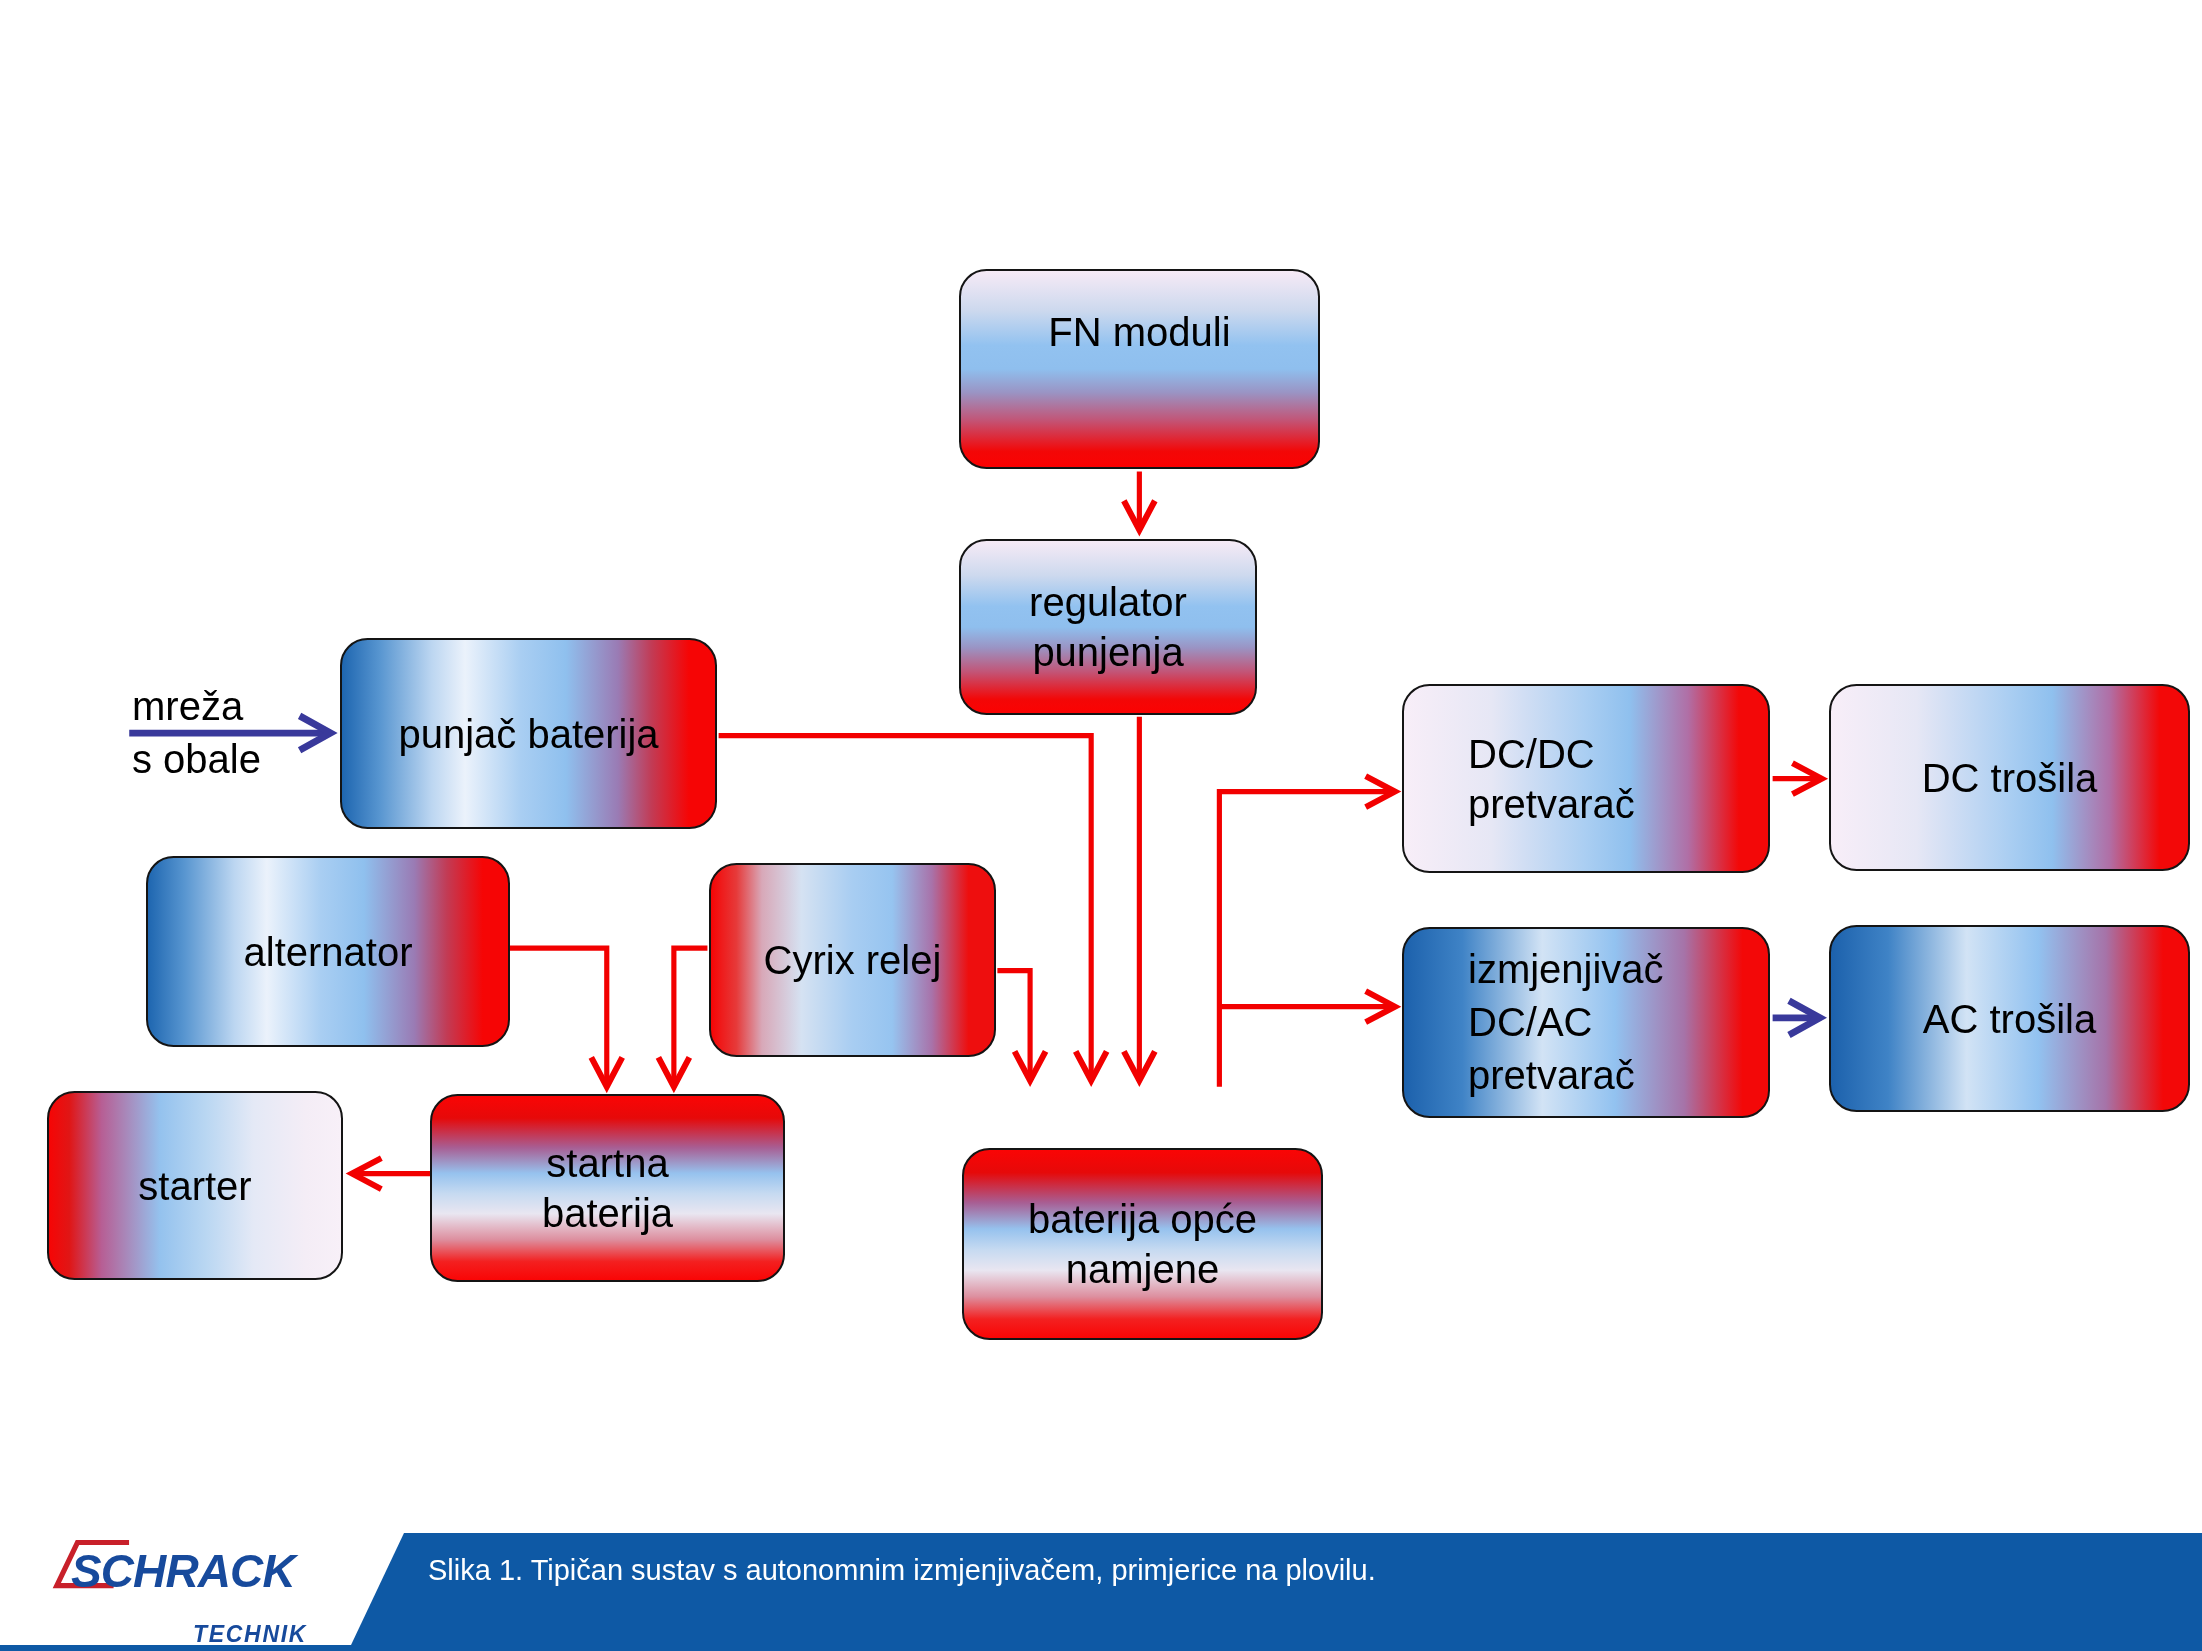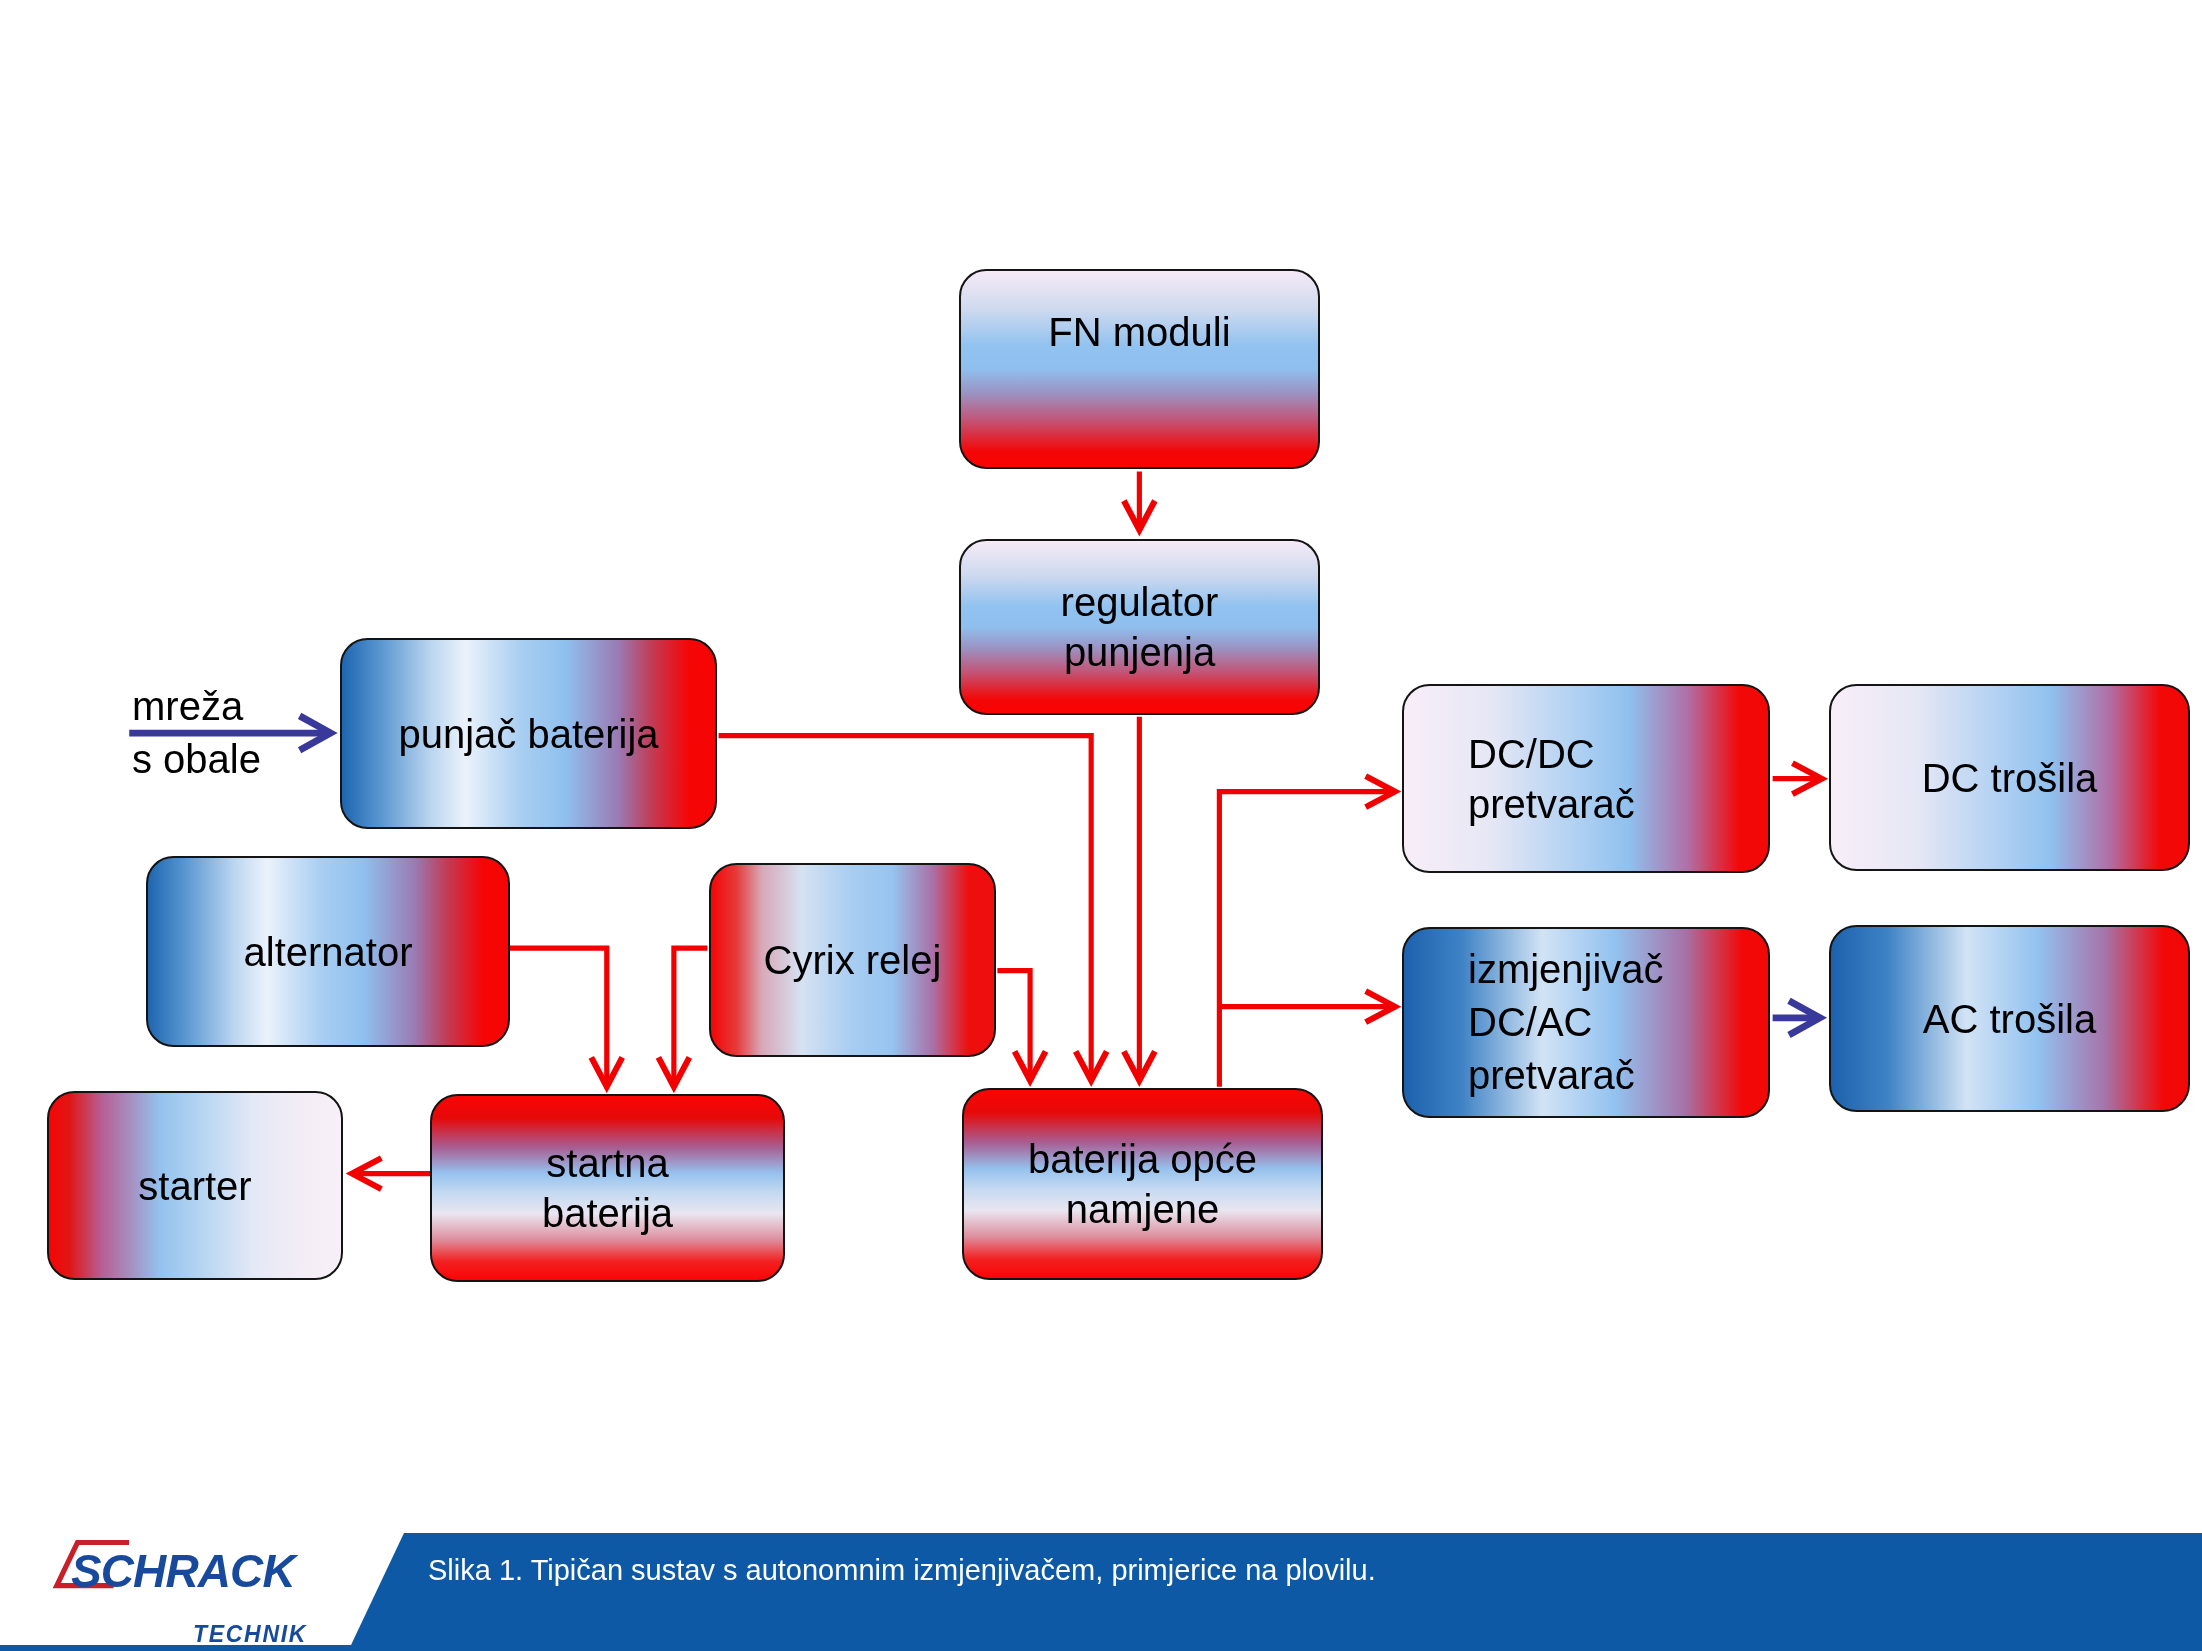--- a/index.html
+++ b/index.html
@@ -27,27 +27,27 @@
   
   .g-vert{background:linear-gradient(180deg,#f6eaf6 0%,#cdd9ee 20%,#92c2f0 38%,#8fbfee 50%,#9a94c4 62%,#c25577 76%,#f30707 92%,#fb0202 100%);}
   .g-batt{background:linear-gradient(180deg,#fa0505 0%,#e60909 12%,#a85e93 28%,#96c2ee 42%,#c6daf1 53%,#e9e6f1 64%,#dd8f9f 78%,#f32020 90%,#fa0505 100%);}
   .g-bluered{background:linear-gradient(90deg,#1e66b0 0%,#5795d0 10%,#bcd6f1 24%,#ebf2fb 33%,#a9cef2 48%,#8fc0ee 60%,#9a7bb4 74%,#c23b55 83%,#f60505 93%);}
   .g-bluered-deep{background:linear-gradient(90deg,#1c61ac 0%,#3f83c6 16%,#d2e3f5 38%,#92c2f0 58%,#a673a8 77%,#f30808 93%);}
   .g-cyrix{background:linear-gradient(90deg,#f50505 0%,#e63a3a 9%,#d8a8b8 18%,#d5e2f2 32%,#a8cdf2 50%,#96c4f0 64%,#a873aa 78%,#ee0e0e 91%);}
   .g-starter{background:linear-gradient(90deg,#f60505 0%,#e01616 7%,#b75e94 18%,#94c2ee 38%,#bad7f2 54%,#e4e9f6 70%,#f4edf6 88%,#f8f0f8 100%);}
   .g-palered{background:linear-gradient(90deg,#f8eef8 0%,#e6e7f5 24%,#aacef2 50%,#8fc0ee 62%,#b06fa6 78%,#f30808 92%);}
   
   #n-fn        {left:959px;top:269px; width:361px;height:200px;align-items:flex-start;padding-top:36px;}
-  #n-regulator {left:959px;top:539px; width:361px;height:176px;}
+  #n-regulator {left:959px;top:539px; width:298px;height:176px;}
   #n-punjac    {left:340px; top:638px; width:377px;height:191px;}
   #n-alternator{left:146px; top:856px; width:364px;height:191px;}
   #n-cyrix     {left:709px; top:863px;width:287px;height:194px;}
   #n-starter   {left:47px;  top:1091px;width:296px;height:189px;}
   #n-startna   {left:430px; top:1094px;width:355px;height:188px;}
-  #n-baterija  {left:962px;top:1088px;width:361px;height:192px;}
+  #n-baterija  {left:962px;top:1148px;width:361px;height:192px;}
   #n-dcdc      {left:1402px;top:684px; width:368px;height:189px;}
   #n-dctrosila {left:1829px;top:684px; width:361px;height:187px;}
   #n-izmj      {left:1402px;top:927px;width:368px;height:191px;line-height:53px;}
   #n-actrosila {left:1829px;top:925px;width:361px;height:187px;}
   
   #shore-label{
     position:absolute;left:132px;top:680px;
     font-size:40px;line-height:53px;color:#000;white-space:pre-line;
   }
   

